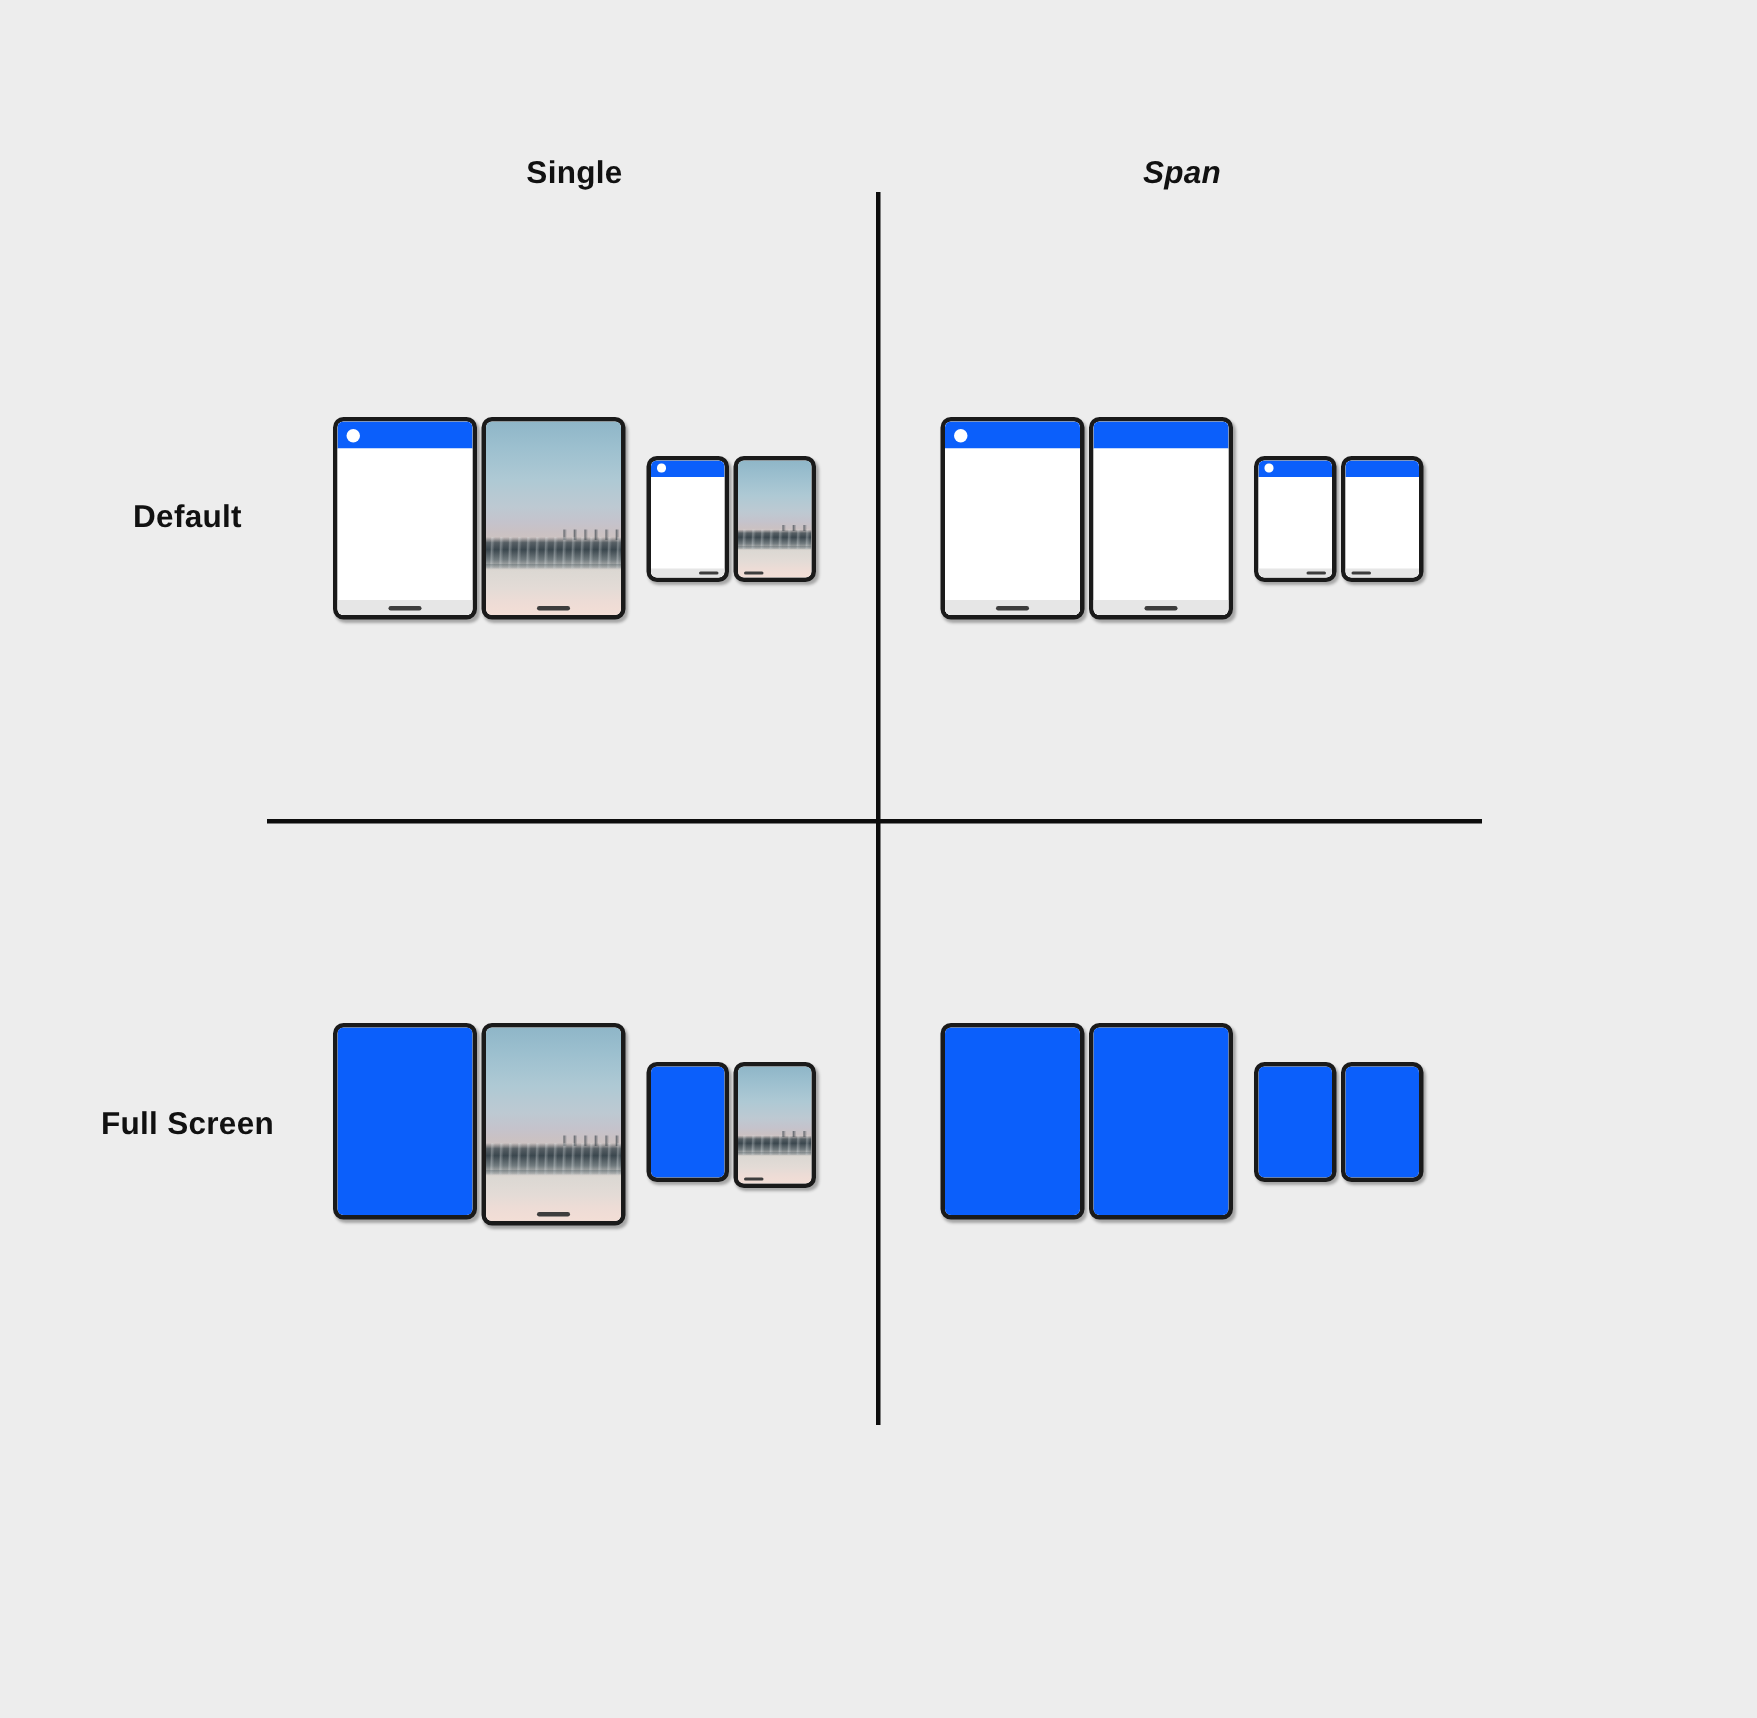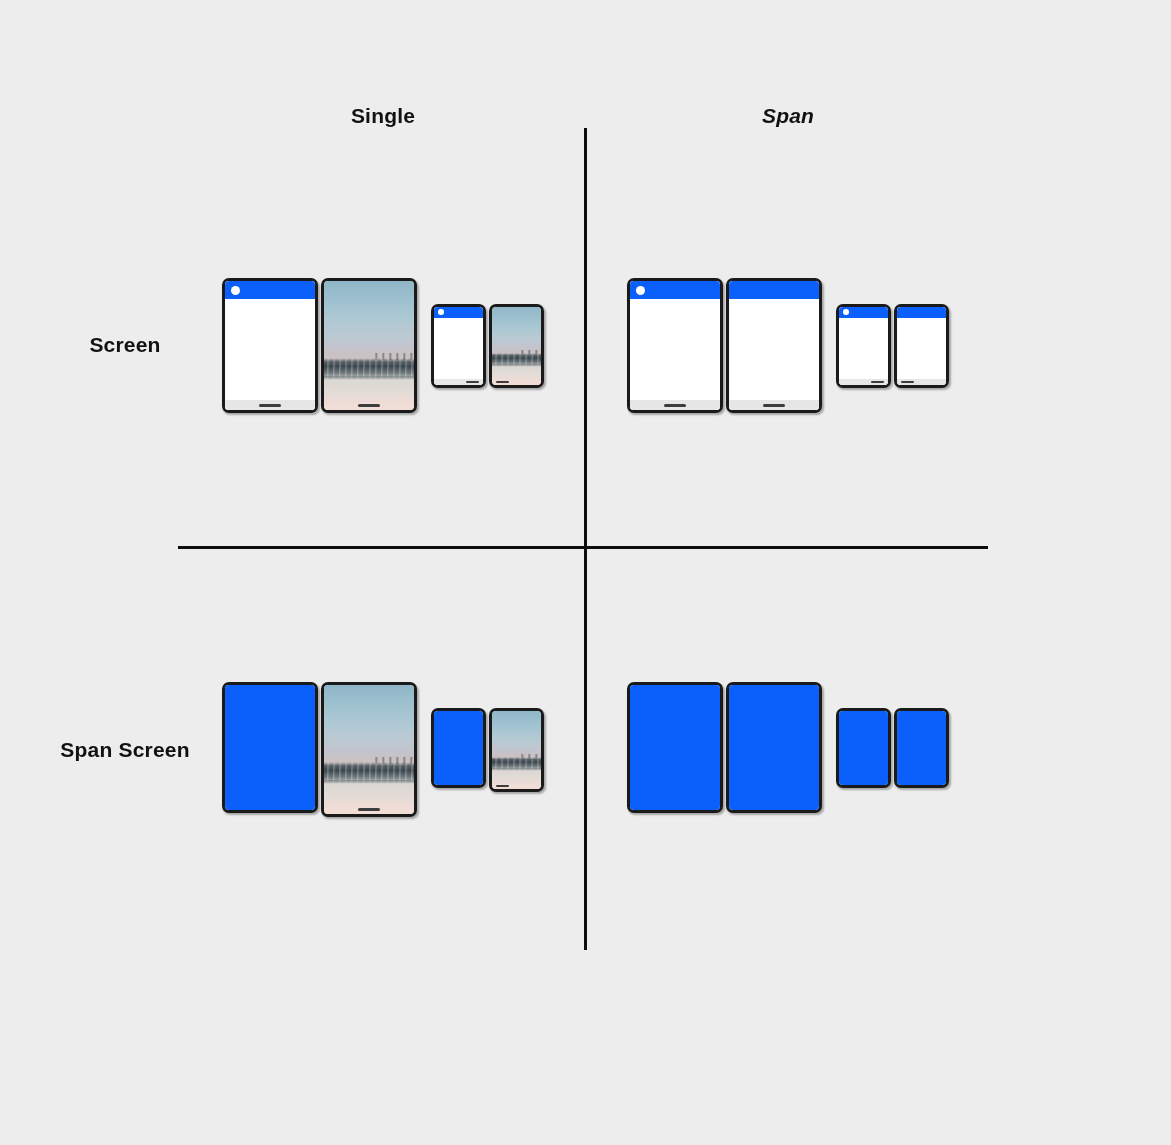--- a/index.html
+++ b/index.html
@@ -213,22 +213,22 @@
   #group-span-default .group-gap { width: 14px; }
 </style>
 </head>
 <body>
 
 <div id="stage">
 
   <div class="col-label" id="col-single">Single</div>
   <div class="col-label" id="col-span">Span</div>
 
-  <div class="row-label" id="row-default">Screen</div>
-  <div class="row-label" id="row-fullscreen">Span Screen</div>
+  <div class="row-label" id="row-default">Default</div>
+  <div class="row-label" id="row-fullscreen">Full Screen</div>
 
   <div class="divider" id="divider-vertical"></div>
   <div class="divider" id="divider-horizontal"></div>
 
   <div class="device-group" id="group-single-default">
 
     <div class="device-pair pair-large">
       <div class="screen">
         <div class="app-surface">
           <div class="title-bar">

